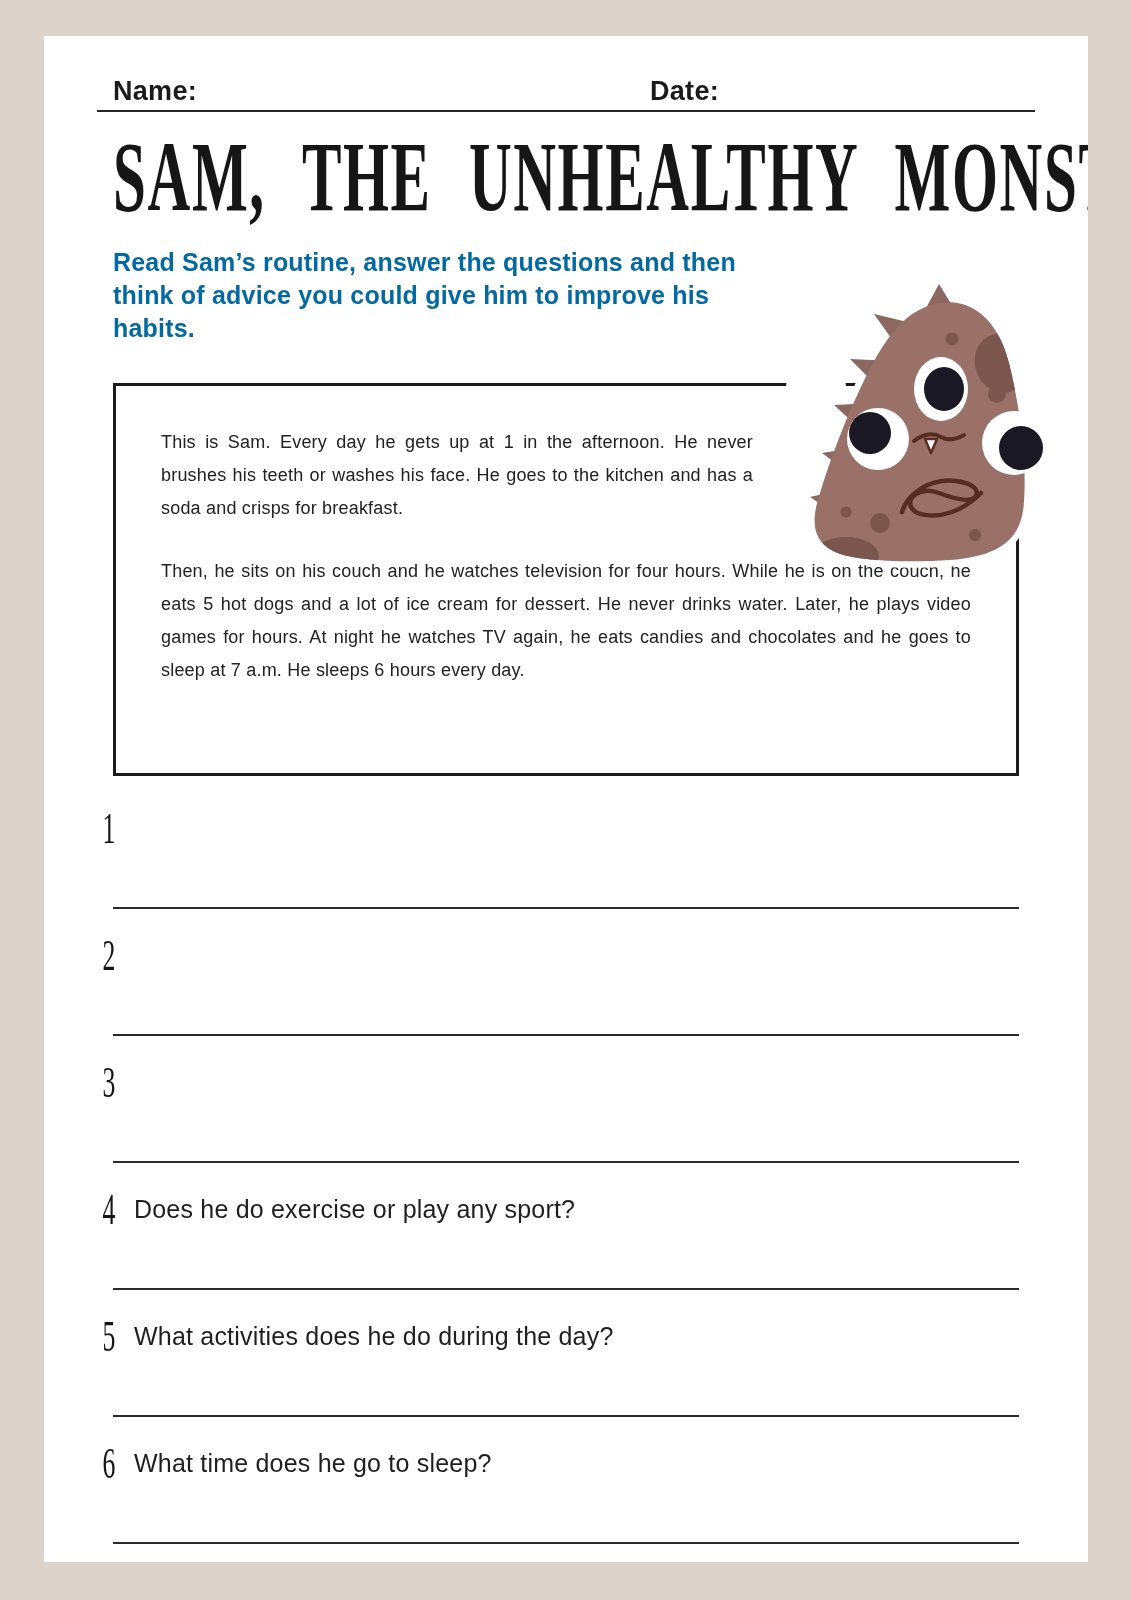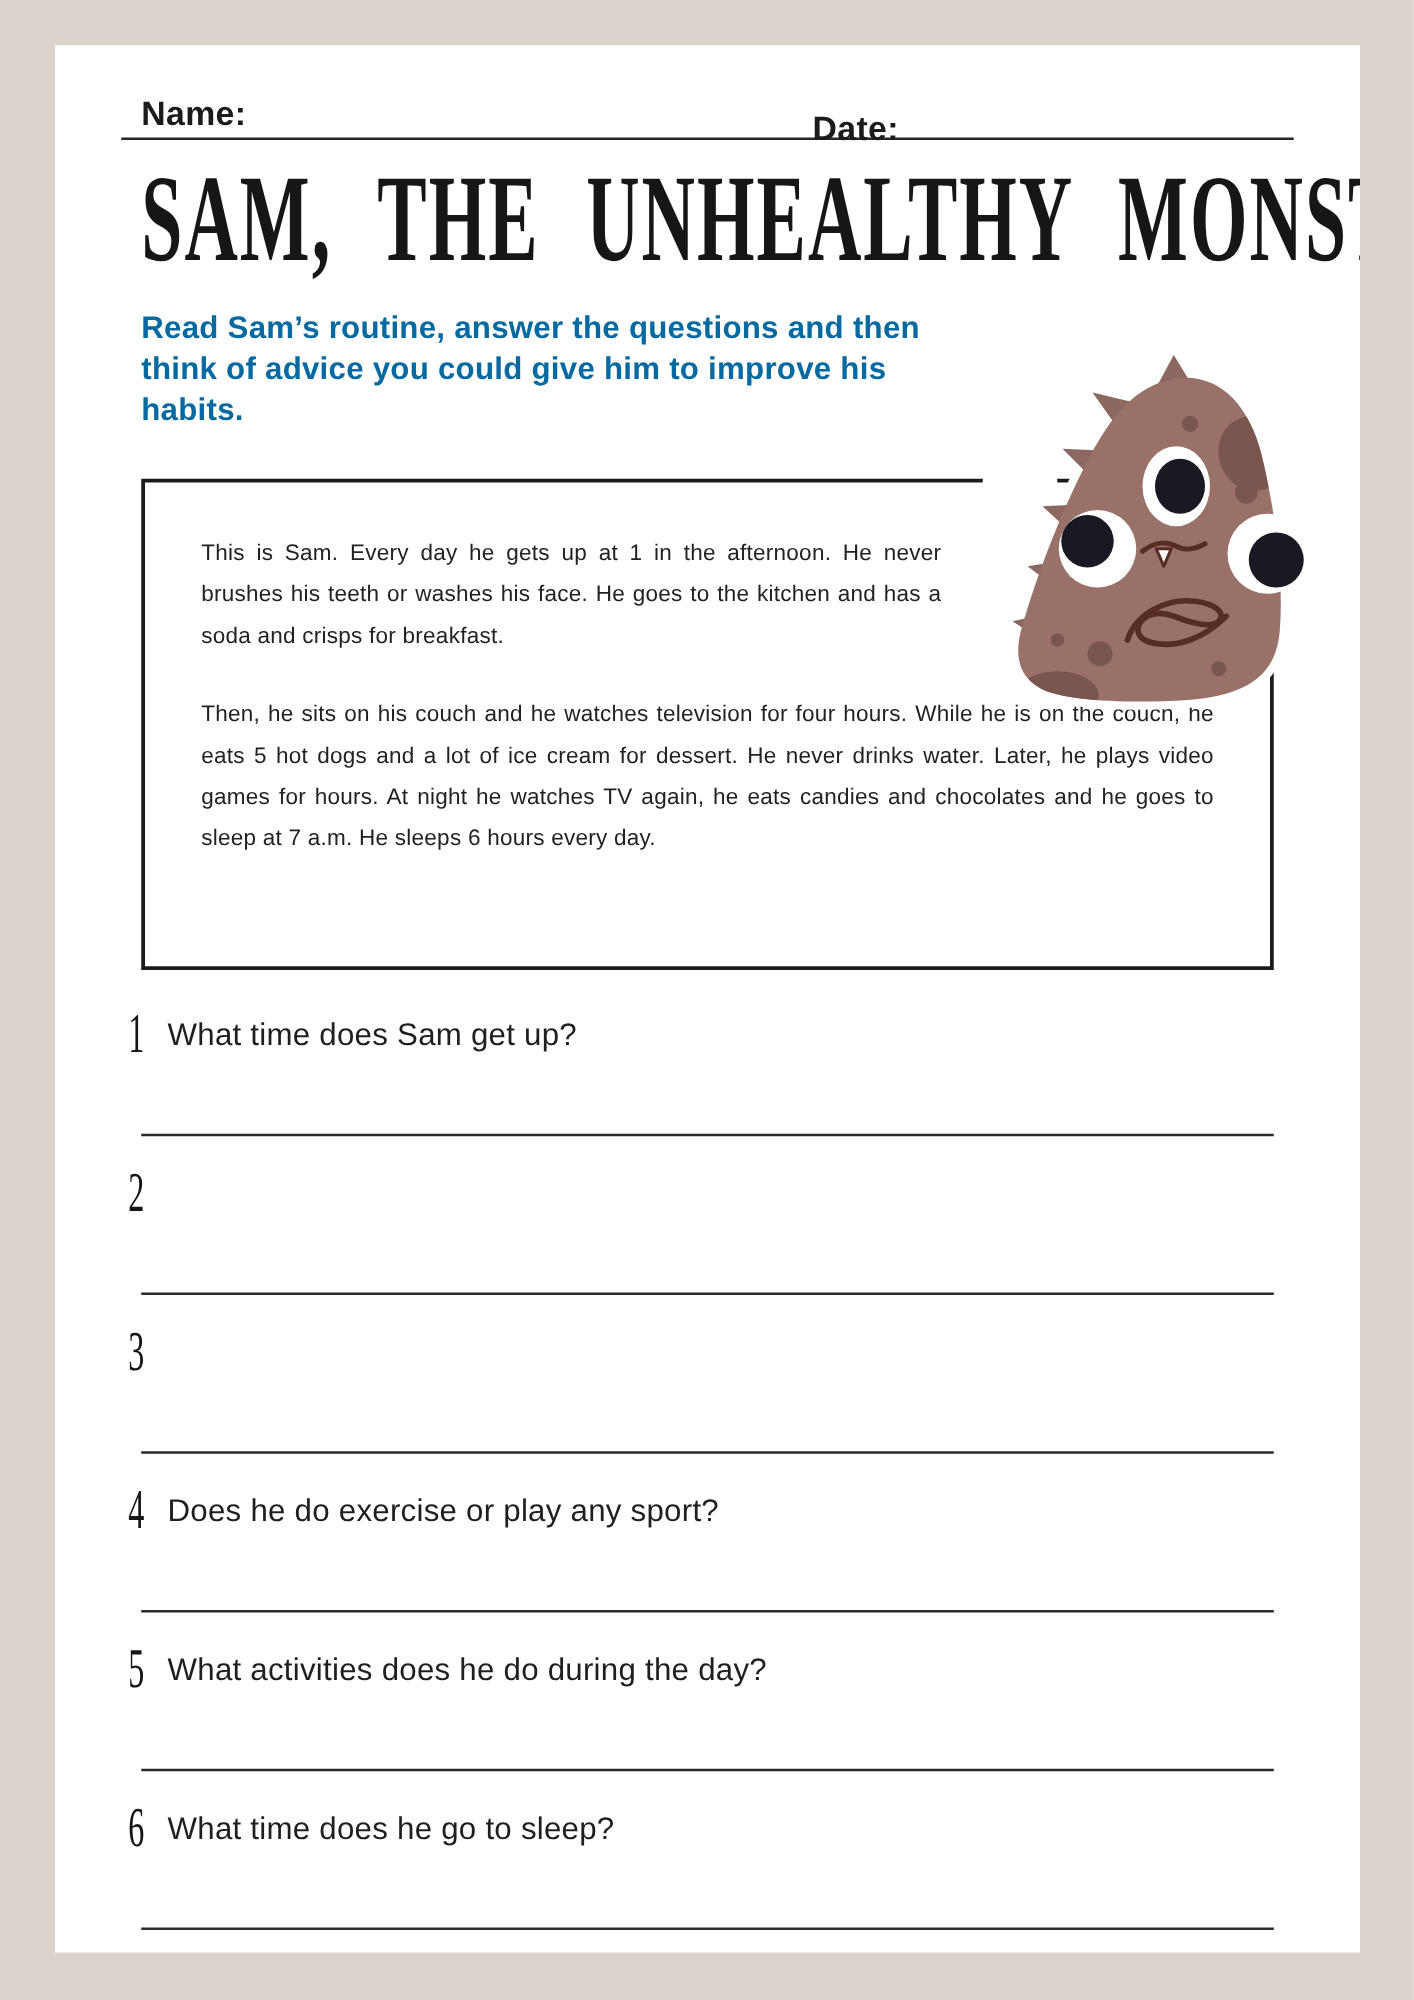--- a/index.html
+++ b/index.html
@@ -22,21 +22,21 @@
     height: 100%;
     padding: 0 69px;
   }
   
   .header { position: relative; padding-top: 40px; }
   .header-row { position: relative; height: 30px; }
   .hlabel {
     font-size: 27px; font-weight: 700; letter-spacing: 0.3px;
     line-height: 30px; color: #1b1b1b;
   }
-  .date-label { position: absolute; left: 537px; top: 12px; text-align: center; }
+  .date-label { position: absolute; left: 537px; top: 0; text-align: center; }
   .header-rule {
     margin: 4px -16px 0 -16px;
     border-bottom: 2px solid #272727;
   }
   
   .title-wrap { margin-top: 10px; height: 108px; overflow: visible; }
   .title {
     font-family: "Liberation Serif", serif;
     font-size: 74px; font-weight: 600;
     letter-spacing: 2px; word-spacing: 26px;
@@ -183,21 +183,20 @@
 
         <path d="M102,233 C108,213 132,199 156,202 C172,204 181,211 175,218 C169,224 152,219 139,214 C121,207 107,218 111,228 C115,237 135,239 152,233 C163,229 173,222 181,214" fill="none" stroke-width="4.5" stroke-linecap="round" stroke="#572d23"></path>
       </svg>
     </div>
 
     <div class="questions">
 
       <div class="qa">
         <div class="qa-row">
           <span class="q-num">1</span>
-          <span class="q-text">What time does Sam get up?</span>
         </div>
         <div class="answer-line"></div>
       </div>
 
       <div class="qa">
         <div class="qa-row">
           <span class="q-num">2</span>
         </div>
         <div class="answer-line"></div>
       </div>

